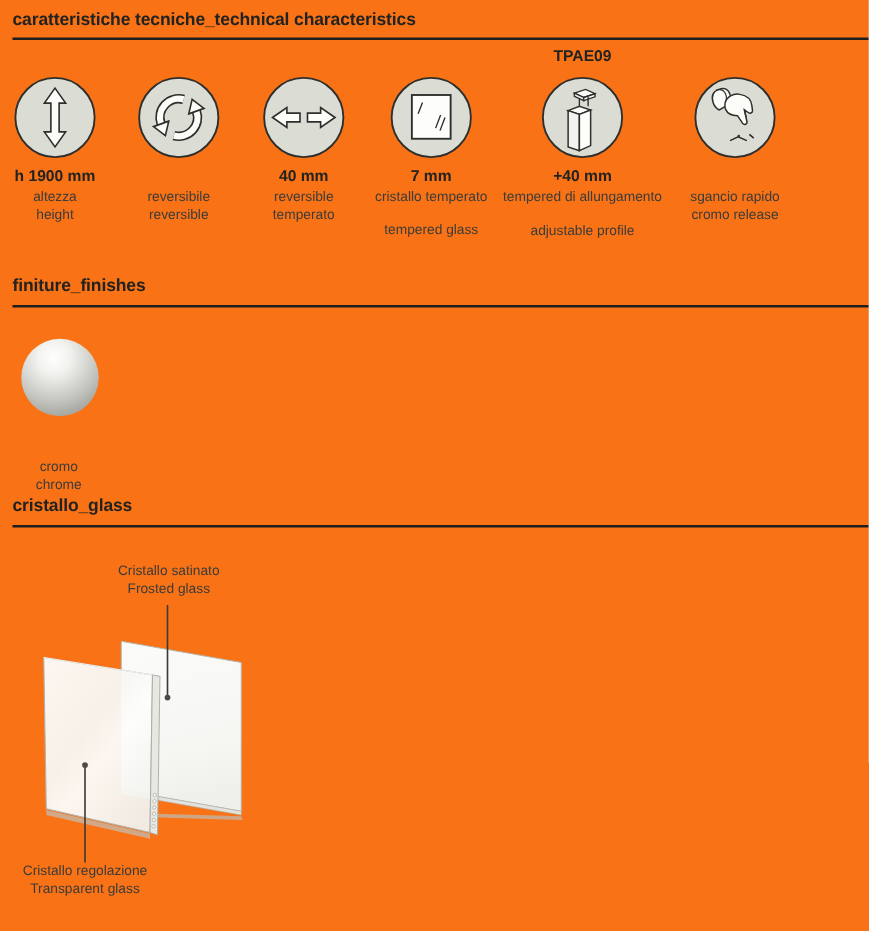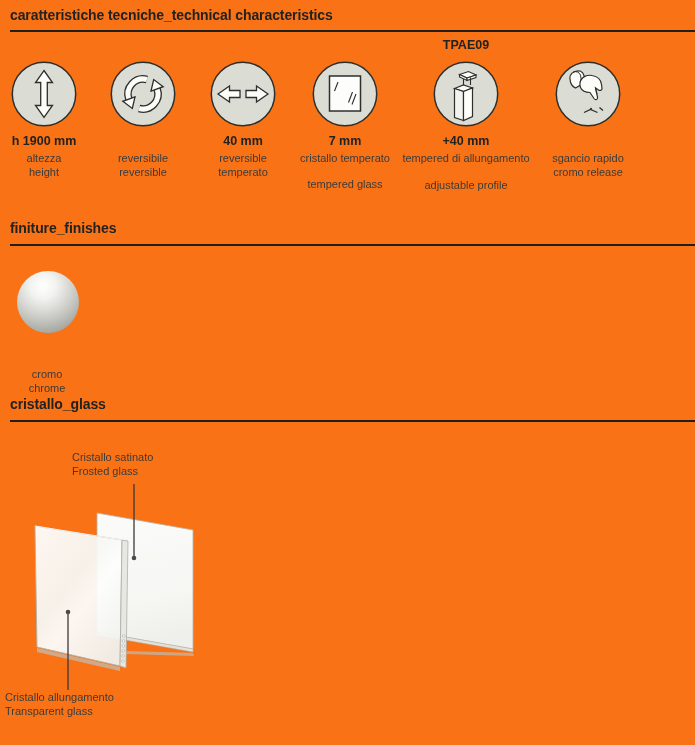--- a/index.html
+++ b/index.html
@@ -20,21 +20,21 @@
   .feature .value  { margin-top:7px; height:15px; font-size:12.5px; font-weight:bold; color:#222220; }
   .feature .lbl    { font-size:11px; line-height:13.5px; color:#3b3b39; margin-top:3px; }
 
   .sphere {
     position:absolute; left:17px; top:271px; width:62px; height:62px; border-radius:50%;
     background: radial-gradient(circle at 42% 24%, #ffffff 0%, #f2f2ef 22%, #c6c6c1 58%, #9b9b94 88%, #8e8e87 100%);
   }
   .swatch-label { position:absolute; top:345px; left:1px; width:92px; text-align:center;
                   font-size:11px; line-height:13.5px; color:#3b3b39;margin-top:23px; }
 
-  .glass-label { position:absolute; text-align:left; font-size:11px; line-height:13.5px; color:#3b3b39; }
+  .glass-label { position:absolute; text-align:center; font-size:11px; line-height:13.5px; color:#3b3b39; }
   #frosted-label     { left:72px; top:451px; width:126px; }
   #transparent-label { left:5px;  top:691px; width:126px; }
   .glass-illustration { position:absolute; left:0; top:440px; }
 </style>
 </head>
 <body>
 
 <div class="page">
 
   <div class="sec-title" style="top:7px">caratteristiche tecniche_technical characteristics</div>
@@ -175,17 +175,17 @@
         <circle cx="122.8" cy="221" r="1.3"></circle>
     </g>
 
     <line x1="134" y1="44" x2="134" y2="117" stroke="#3a3a38" stroke-width="1.3"></line>
     <circle cx="134" cy="118" r="2.3" fill="#4a4a48"></circle>
     <circle cx="68" cy="172" r="2.3" fill="#4a4a48"></circle>
     <line x1="68" y1="174" x2="68" y2="250" stroke="#3a3a38" stroke-width="1.3"></line>
   </svg>
 
   <div class="glass-label" id="transparent-label">
-    <div>Cristallo allungamento</div>
+    <div>Cristallo regolazione</div>
     <div>Transparent glass</div>
   </div>
 
 </div>
 
 </body></html>

